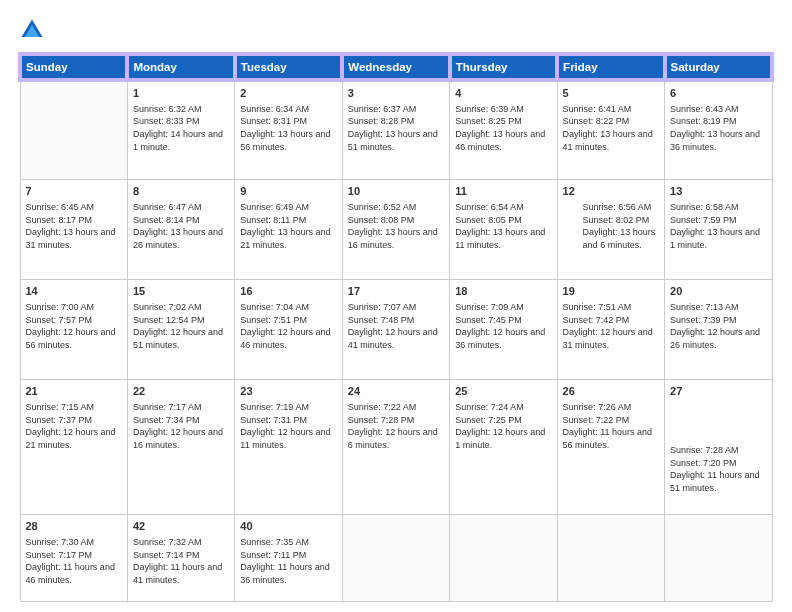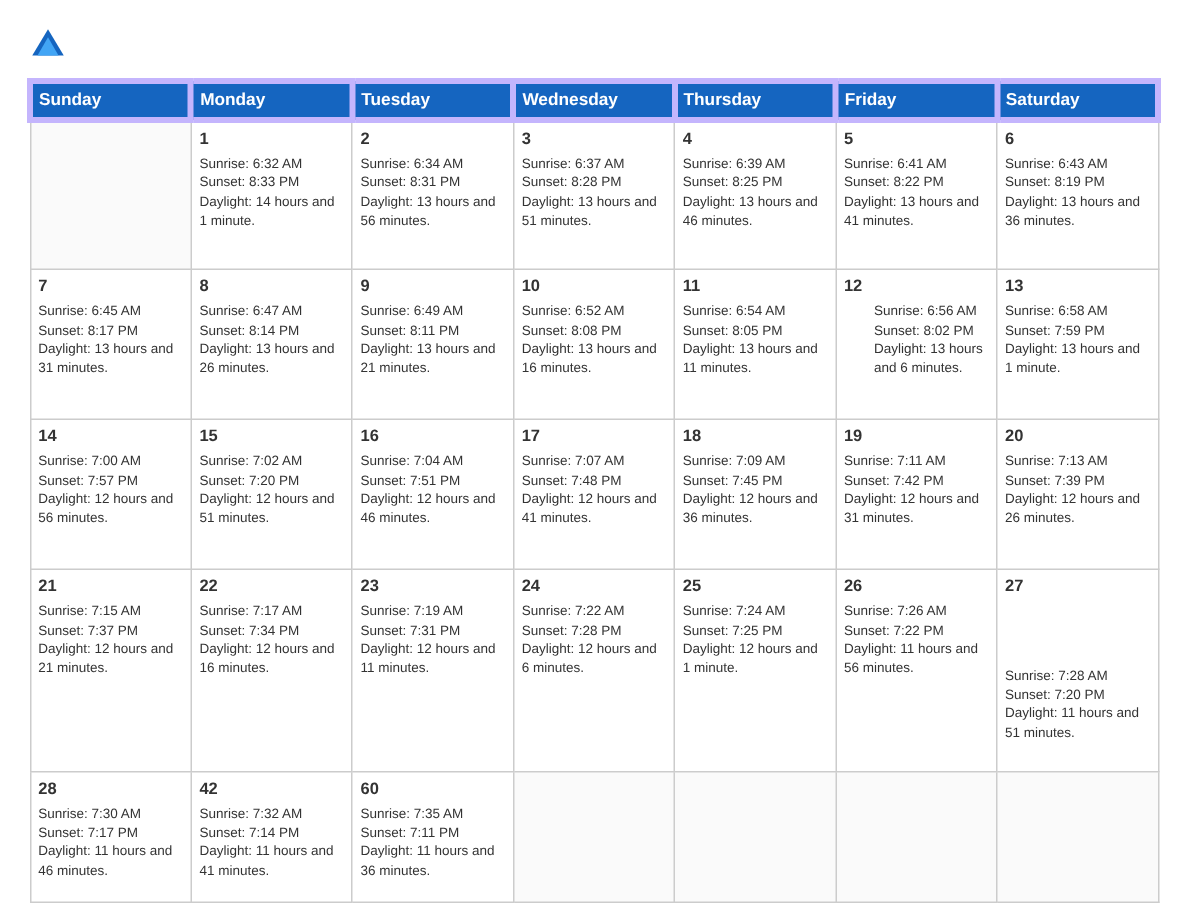--- a/index.html
+++ b/index.html
@@ -224,21 +224,21 @@
         <tr>
           <td>
             <span class="day-num">14</span>
             <div class="cell-text" style="white-space: pre-line;">Sunrise: 7:00 AM
 Sunset: 7:57 PM
 Daylight: 12 hours and 56 minutes.</div>
           </td>
           <td>
             <span class="day-num">15</span>
             <div class="cell-text" style="white-space: pre-line;">Sunrise: 7:02 AM
-Sunset: 7:20 PM
+Sunset: 12:54 PM
 Daylight: 12 hours and 51 minutes.</div>
           </td>
           <td>
             <span class="day-num">16</span>
             <div class="cell-text" style="white-space: pre-line;">Sunrise: 7:04 AM
 Sunset: 7:51 PM
 Daylight: 12 hours and 46 minutes.</div>
           </td>
           <td>
             <span class="day-num">17</span>
@@ -247,21 +247,21 @@
 Daylight: 12 hours and 41 minutes.</div>
           </td>
           <td>
             <span class="day-num">18</span>
             <div class="cell-text" style="white-space: pre-line;">Sunrise: 7:09 AM
 Sunset: 7:45 PM
 Daylight: 12 hours and 36 minutes.</div>
           </td>
           <td>
             <span class="day-num">19</span>
-            <div class="cell-text" style="white-space: pre-line;">Sunrise: 7:11 AM
+            <div class="cell-text" style="white-space: pre-line;">Sunrise: 7:51 AM
 Sunset: 7:42 PM
 Daylight: 12 hours and 31 minutes.</div>
           </td>
           <td>
             <span class="day-num">20</span>
             <div class="cell-text" style="white-space: pre-line;">Sunrise: 7:13 AM
 Sunset: 7:39 PM
 Daylight: 12 hours and 26 minutes.</div>
           </td>
         </tr>
@@ -316,21 +316,21 @@
 Sunset: 7:17 PM
 Daylight: 11 hours and 46 minutes.</div>
           </td>
           <td>
             <span class="day-num">42</span>
             <div class="cell-text" style="white-space: pre-line;">Sunrise: 7:32 AM
 Sunset: 7:14 PM
 Daylight: 11 hours and 41 minutes.</div>
           </td>
           <td>
-            <span class="day-num">60</span>
+            <span class="day-num">40</span>
             <div class="cell-text" style="white-space: pre-line;">Sunrise: 7:35 AM
 Sunset: 7:11 PM
 Daylight: 11 hours and 36 minutes.</div>
           </td>
           <td class="empty"></td>
           <td class="empty"></td>
           <td class="empty"></td>
           <td class="empty"></td>
         </tr>
       </tbody>

